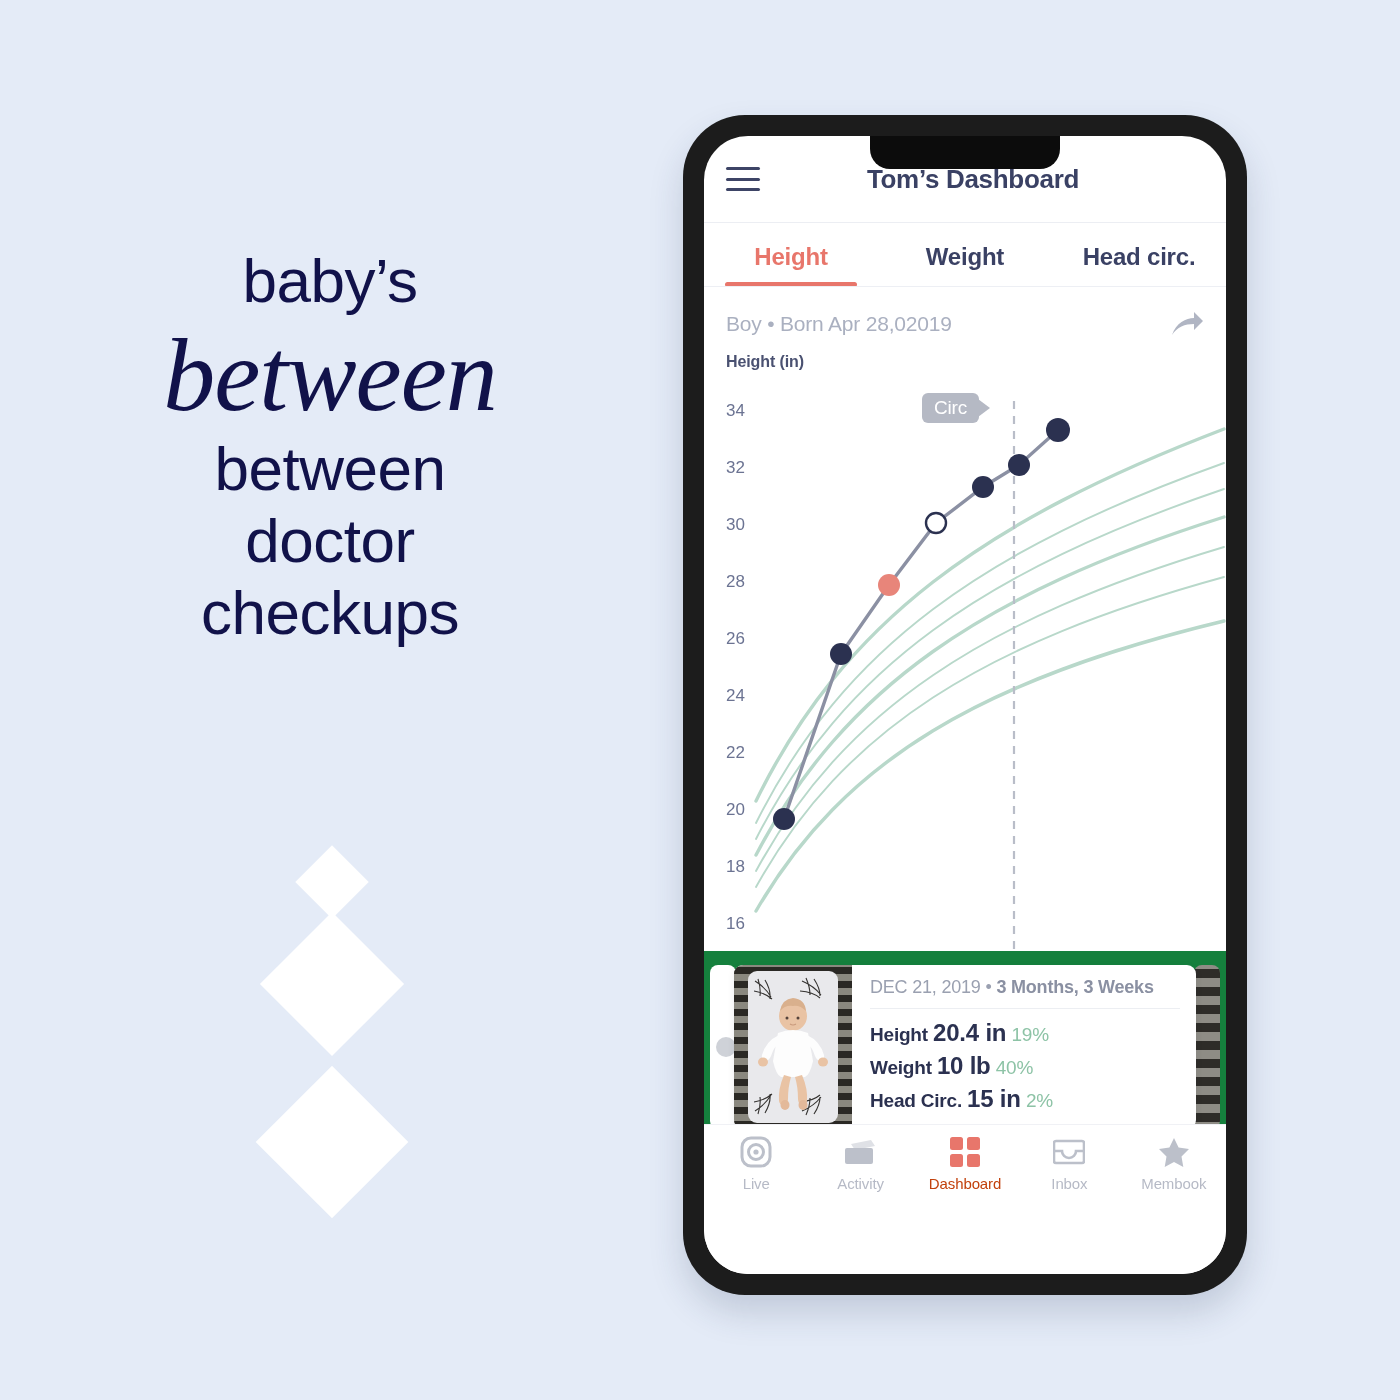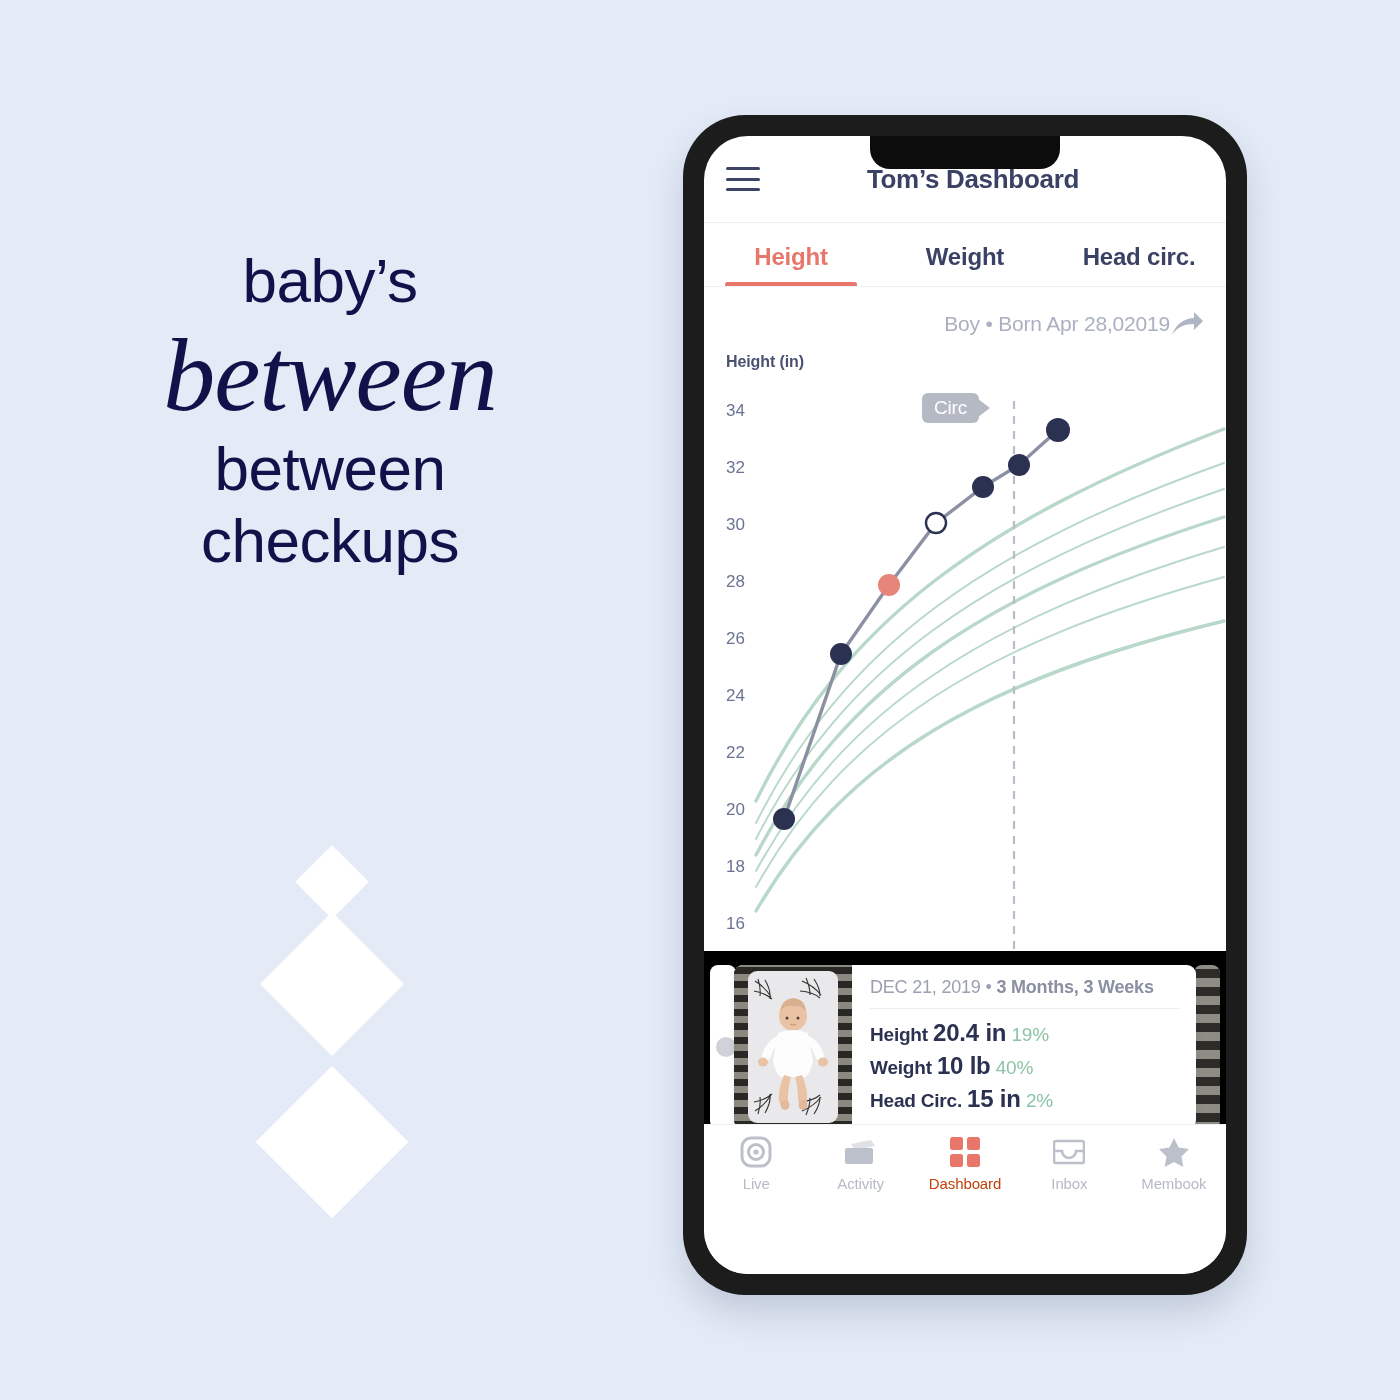--- a/index.html
+++ b/index.html
@@ -114,21 +114,21 @@
     left:12%; right:12%; bottom:0; height:5px;
     background:#e8766b; border-radius:3px;
   }
   .tabs::after {
     content:""; position:absolute; left:0; right:0; bottom:0;
     height:1px; background:#edeff4;
   }
 
   
   .meta {
-    display:flex; align-items:center; justify-content:flex-end;
+    display:flex; align-items:center; justify-content:space-between;
     padding:22px 22px 0 22px;
   }
   .meta-text { font-size:21px; color:#aab0c0; letter-spacing:-0.2px; }
   .share-icon { width:34px; height:30px; }
 
   .axis-title {
     padding:14px 32px 0 22px;
     font-size:16px; font-weight:700;
     color:#4a5171;
     letter-spacing:-0.1px;
@@ -152,21 +152,21 @@
     content:"";
     position:absolute; right:-11px; top:6px;
     border-top:9px solid transparent;
     border-bottom:9px solid transparent;
     border-left:12px solid #b5b9c4;
   }
 
   
   .carousel {
     position:relative;
-    background:#000000;
+    background:#15803d;
     padding:14px 0 18px 0;
     height:196px;
   }
   .peek {
     position:absolute; top:14px;
     width:26px; height:164px;
     border-radius:8px;
     overflow:hidden;
   }
   .peek.left  { left:6px;  }
@@ -210,20 +210,21 @@
   .navlabel { font-size:15px; color:#b6bac6; letter-spacing:-0.1px; }
   .navitem.active .navlabel { color:#c2410c; }
 </style>
 </head>
 <body>
 
 <div class="marketing">
   <div class="m-line">baby’s</div>
   <div class="m-line emph">between</div>
   <div class="m-line">between</div>
+  <div class="m-line">doctor</div>
   <div class="m-line">checkups</div>
 </div>
 
 <div class="diamond d1"></div>
 <div class="diamond d2"></div>
 <div class="diamond d3"></div>
 
 <div class="phone">
   <div class="screen">
     <div class="notch"></div>

